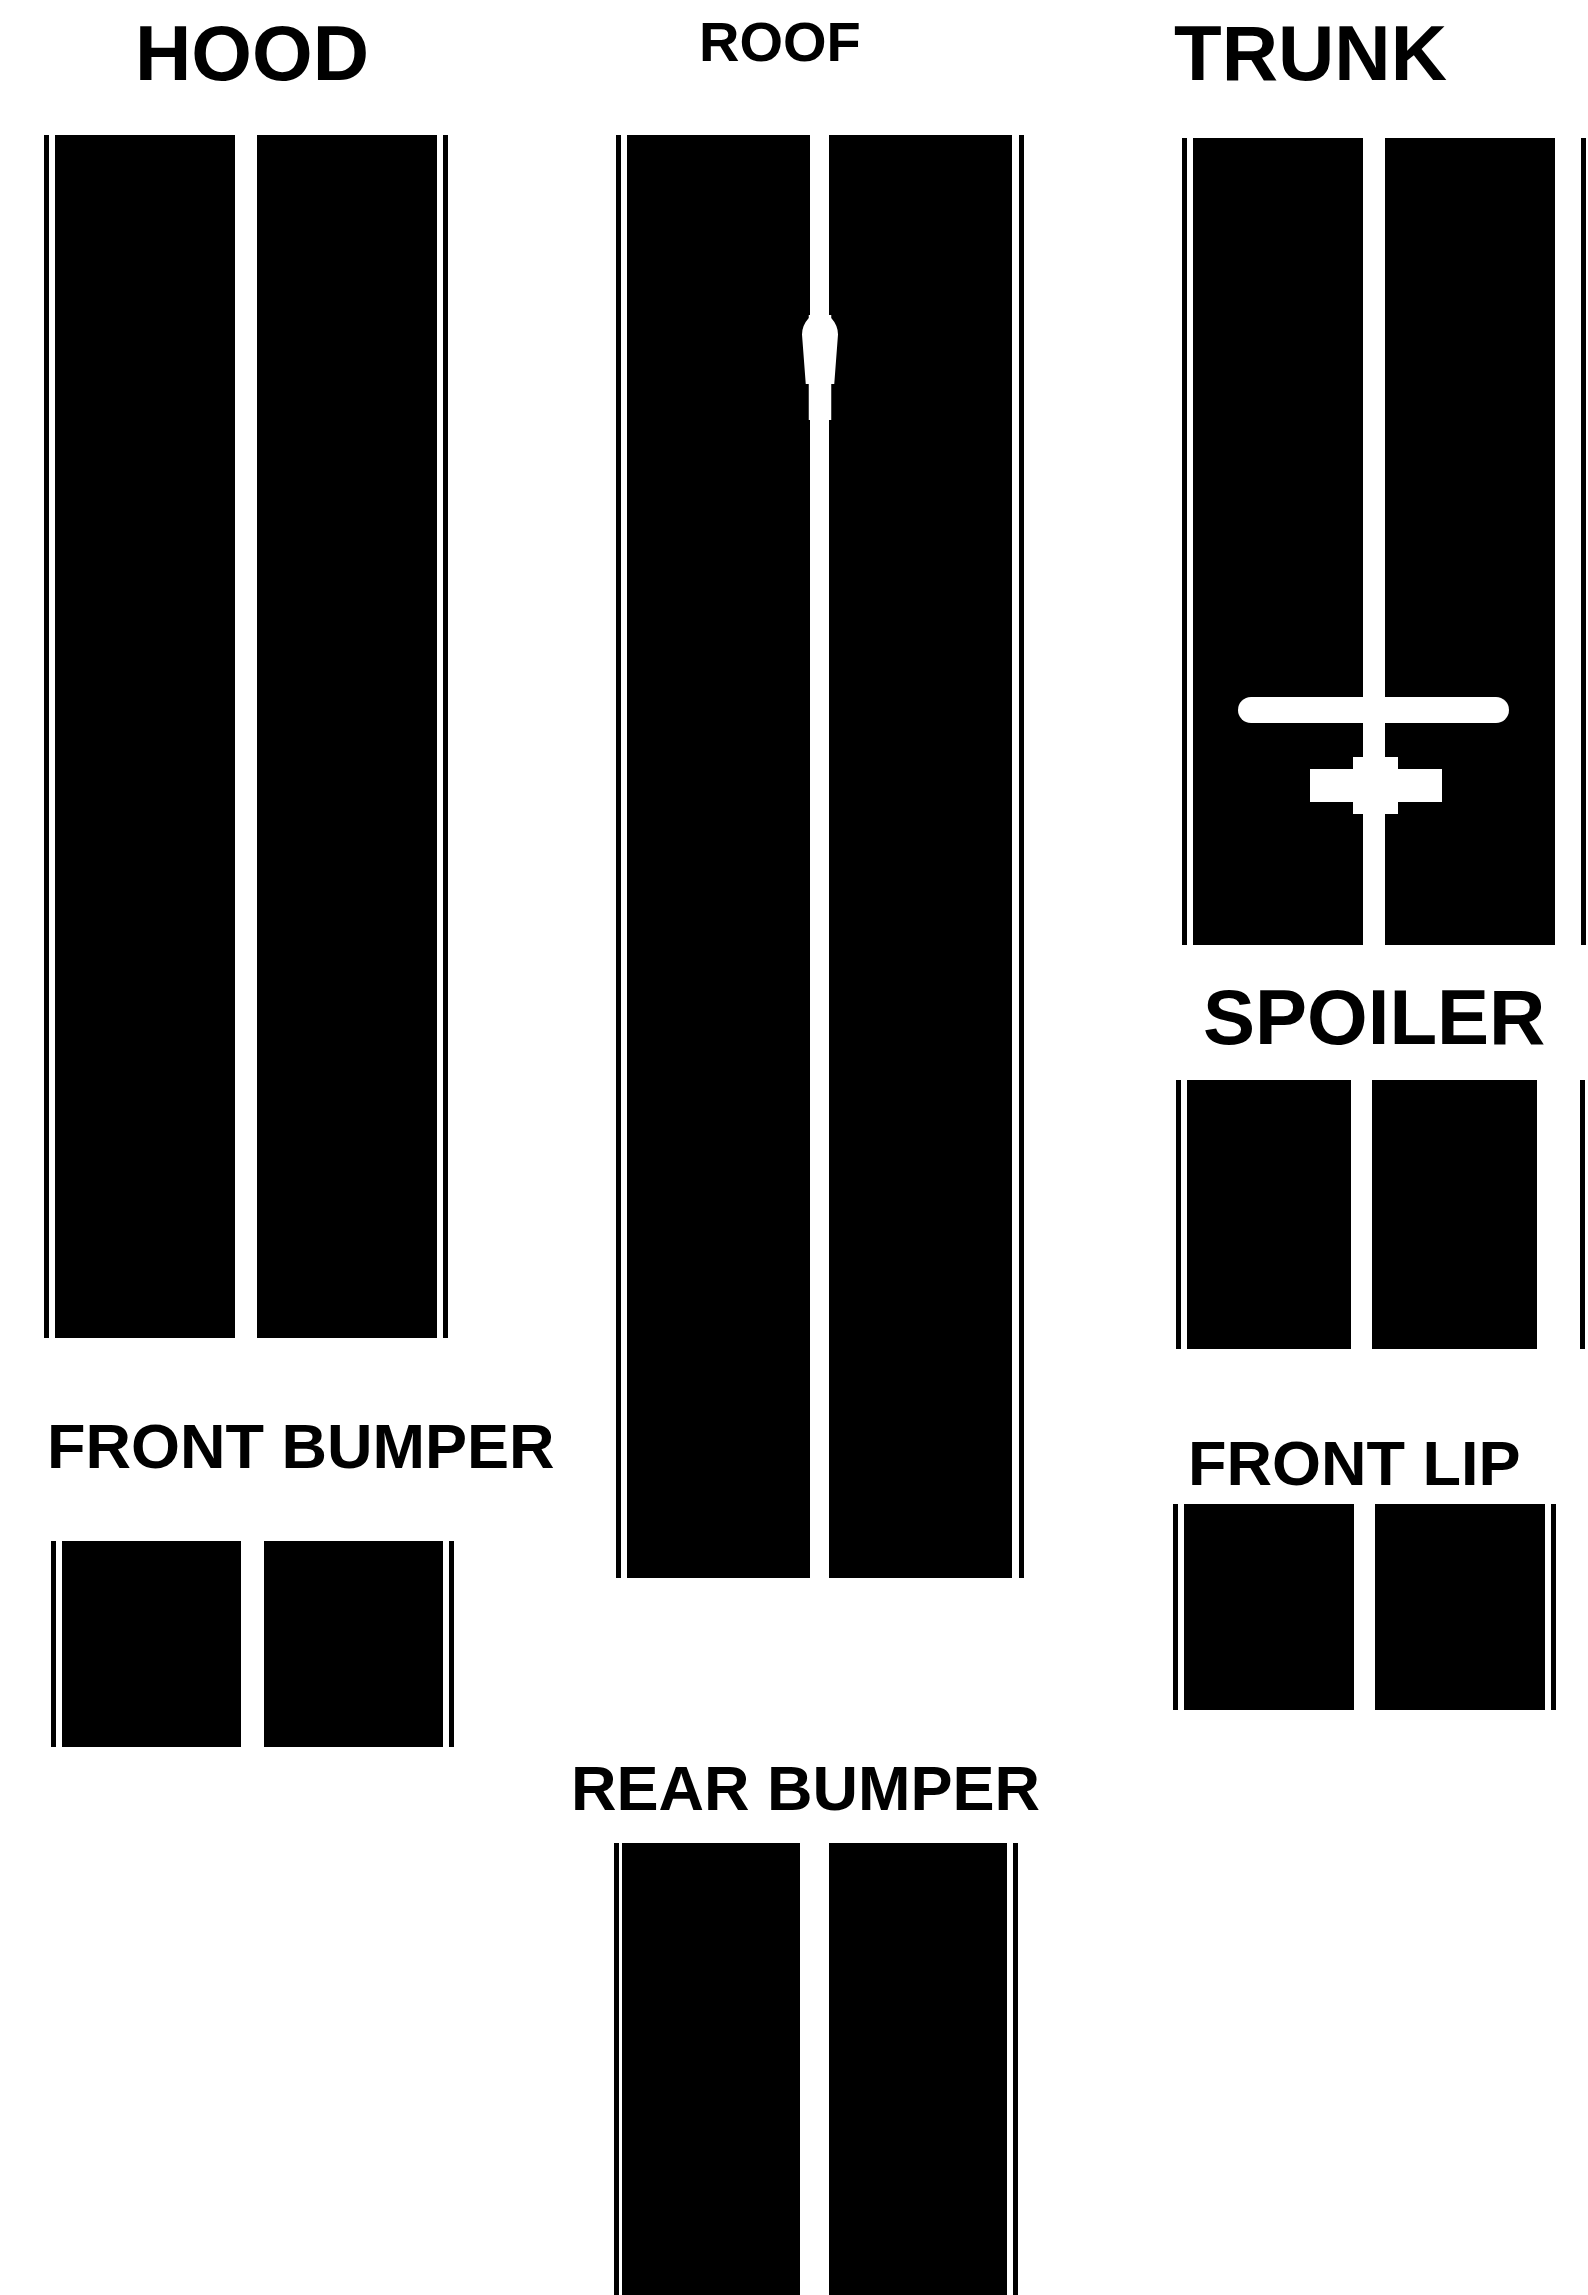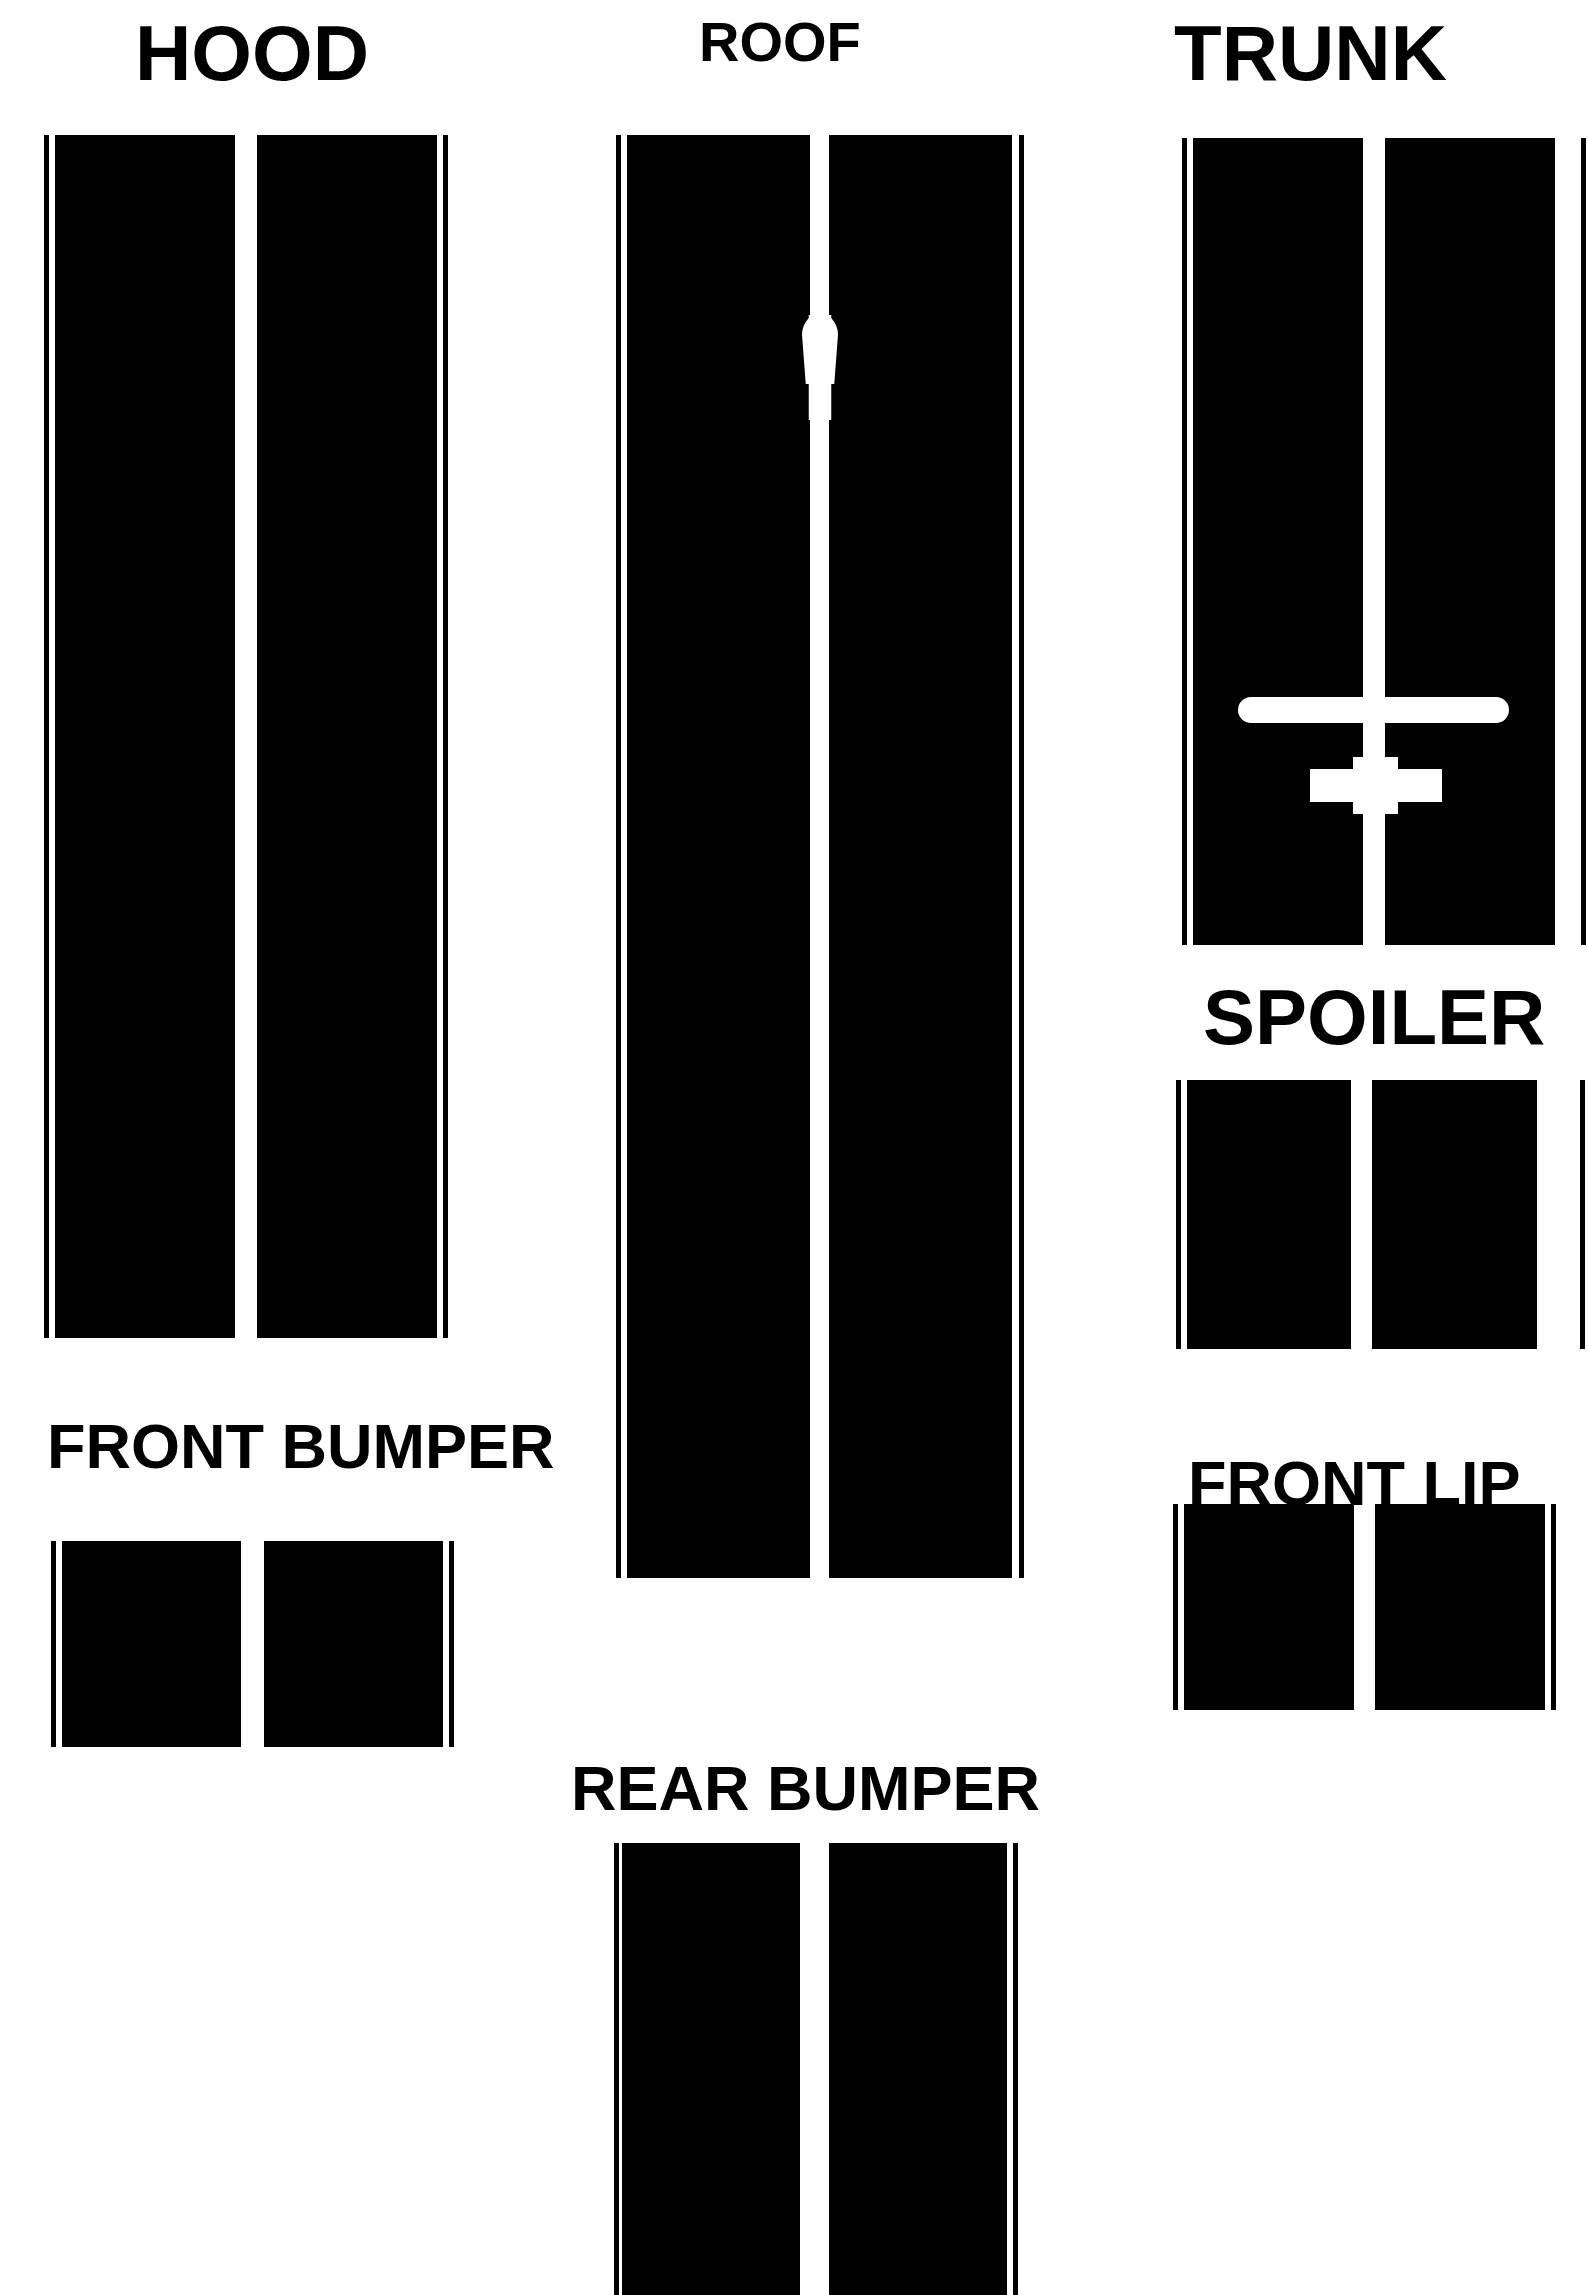--- a/index.html
+++ b/index.html
@@ -60,21 +60,21 @@
 </div>
 
 <div class="label" style="left:0px; top:1415px; width:526px; font-size:63px;padding-left:47px;">FRONT BUMPER</div>
 <div class="part" style="left:51px; top:1541px; width:406px; height:206px;">
   <div class="pin" style="left:0; top:0; width:5.3px; height:206px;"></div>
   <div class="bar" style="left:11.3px; top:0; width:179px; height:206px;"></div>
   <div class="bar" style="left:213px; top:0; width:179px; height:206px;"></div>
   <div class="pin" style="left:398px; top:0; width:5.3px; height:206px;"></div>
 </div>
 
-<div class="label" style="left:1188px; top:1432px; width:376px; font-size:63px;margin-top:20px;">FRONT LIP</div>
+<div class="label" style="left:1188px; top:1432px; width:376px; font-size:63px;">FRONT LIP</div>
 <div class="part" style="left:1173px; top:1504px; width:416px; height:206px;">
   <div class="pin" style="left:0; top:0; width:5.3px; height:206px;"></div>
   <div class="bar" style="left:11.3px; top:0; width:170px; height:206px;"></div>
   <div class="bar" style="left:202px; top:0; width:170px; height:206px;"></div>
   <div class="pin" style="left:378px; top:0; width:5.3px; height:206px;"></div>
 </div>
 
 <div class="label" style="left:571px; top:1749px; width:511px; font-size:63px;margin-top:8px;">REAR BUMPER</div>
 <div class="part" style="left:614px; top:1843px; width:421px; height:452px;">
   <div class="pin" style="left:0; top:0; width:5.3px; height:452px;"></div>

